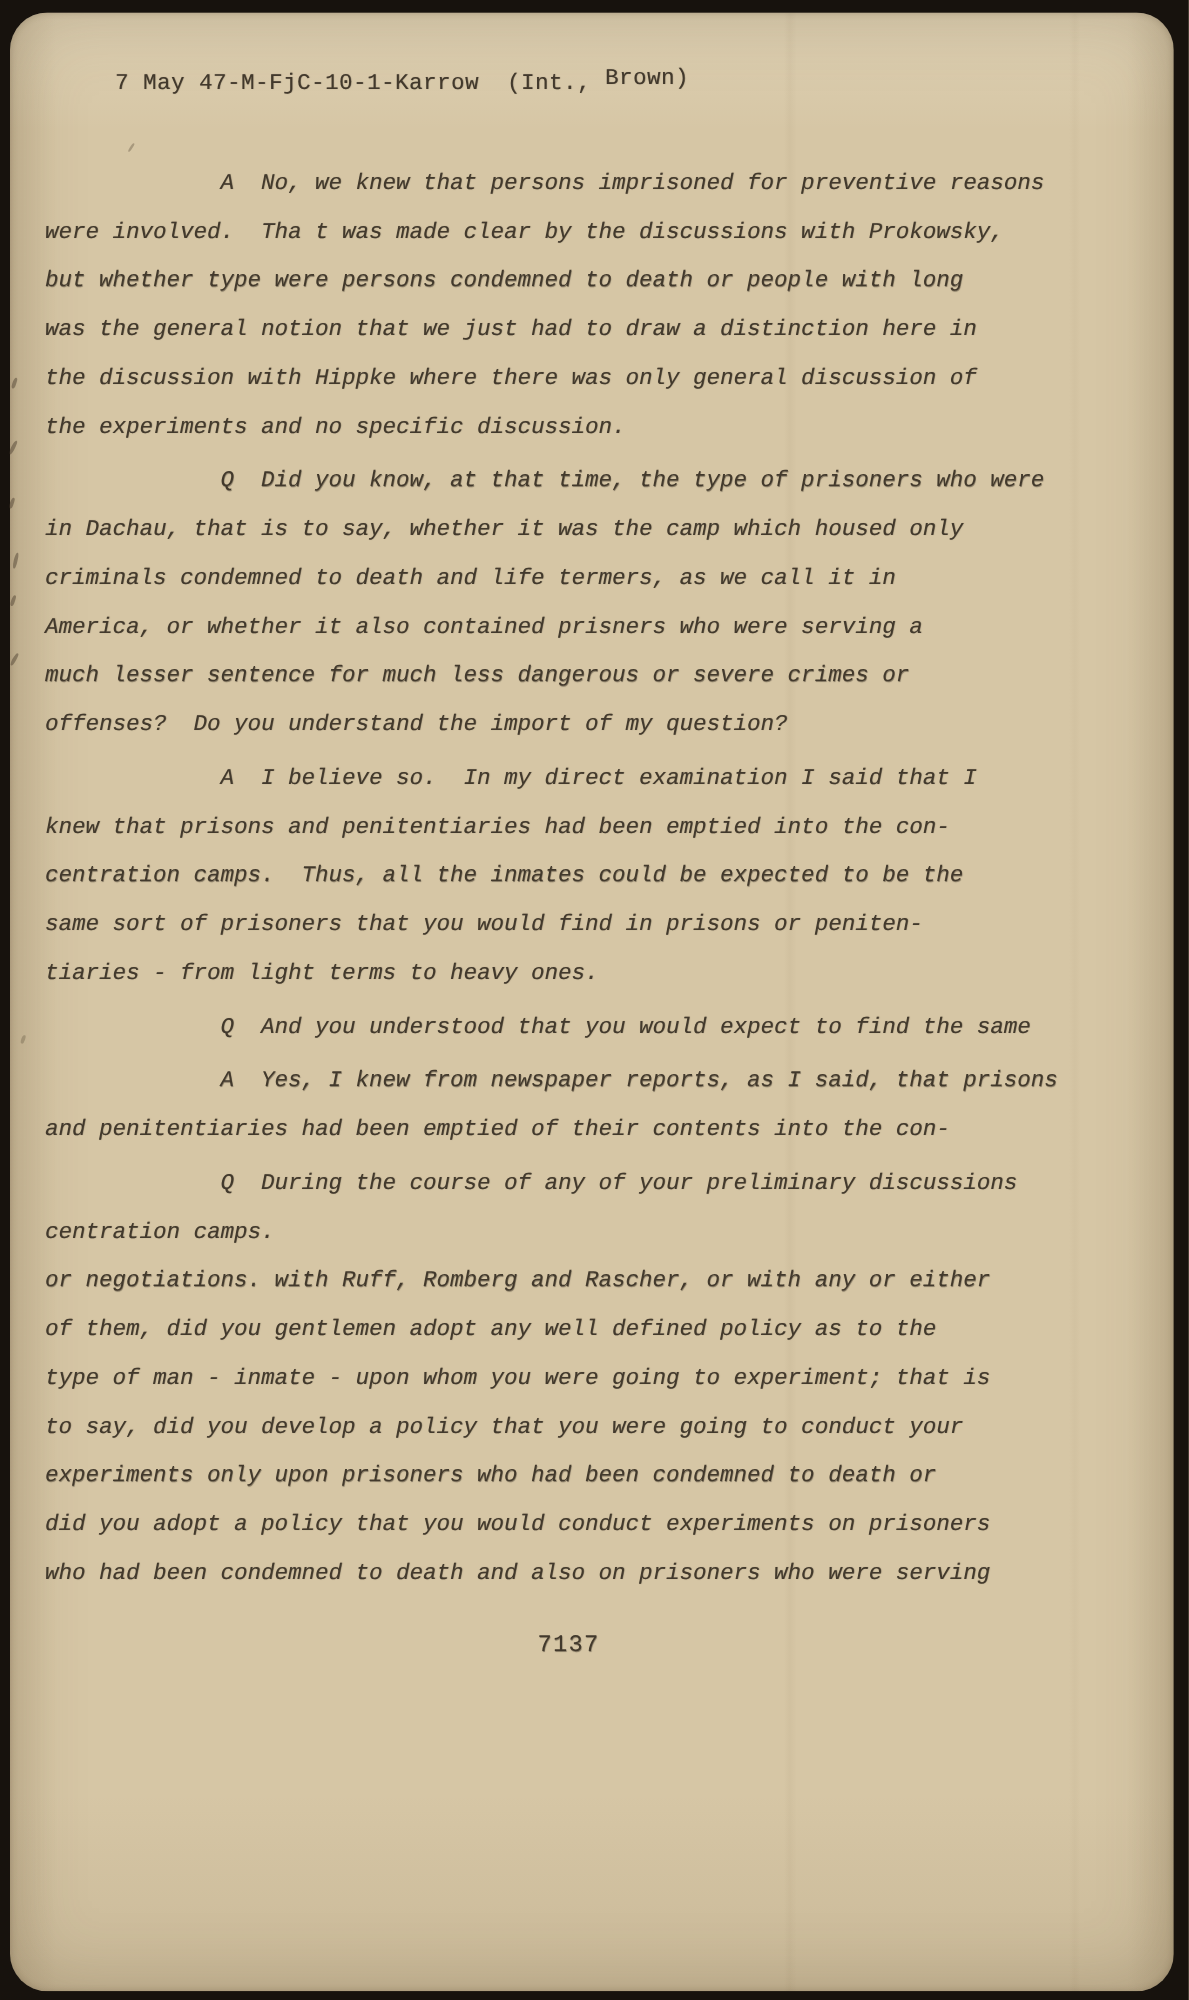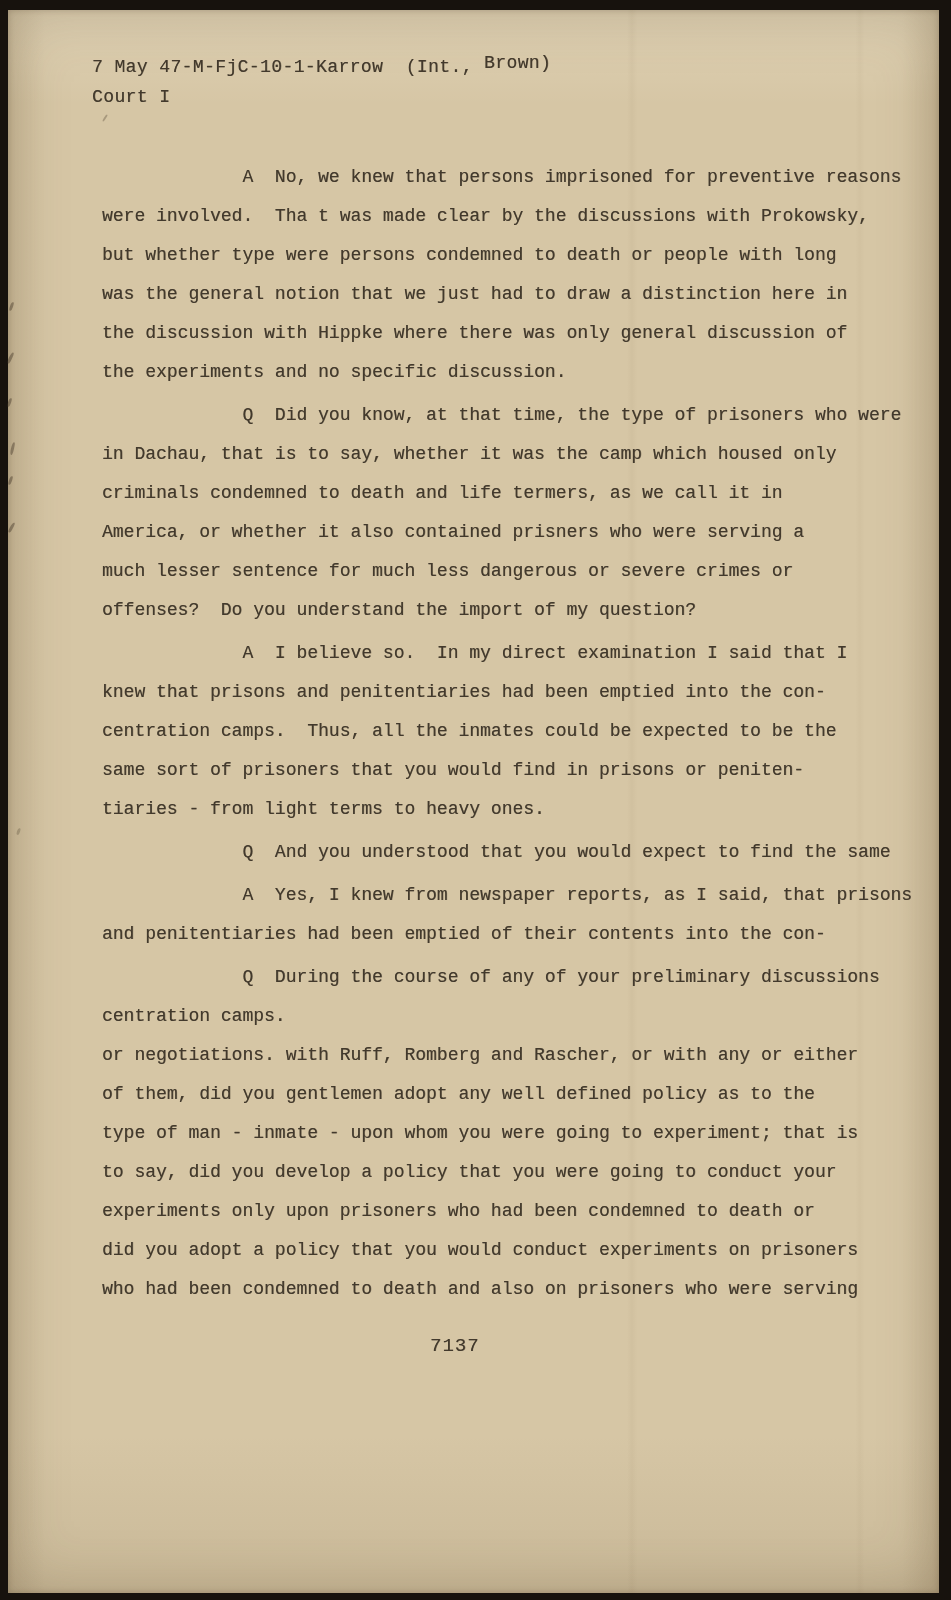--- a/index.html
+++ b/index.html
@@ -1,20 +1,20 @@
 <!DOCTYPE html>
 <html style="--paper: #d6c6a5; --ink: #42392c; --frame: #17120d;"><head>
 <meta charset="utf-8">
 <style>
   :root{
     --paper:#d6c6a5;
     --ink:#42392c;
     --frame:#17120d;
   }
-  *{margin:0;padding:0;box-sizing:border-box;}
+  *{margin:0;padding:0;box-sizing:border-box;border-radius:30px;}
   html,body{width:951px;height:1600px;overflow:hidden;}
   body{
     background:var(--frame);
     font-family:"Liberation Mono","DejaVu Sans Mono",monospace;
   }
   .scan{position:relative;width:951px;height:1600px;}
   .paper{
     position:absolute;
     left:8px;top:10px;right:12px;bottom:7px;
     background:
@@ -31,24 +31,25 @@
     letter-spacing:0.4px;
   }
   .hline{
     white-space:pre;
     line-height:30px;
     text-shadow:0.4px 0.3px 0.6px rgba(66,57,44,0.55);
   }
   .raised{position:relative;top:-4px;}
   .body{
     margin-top:46px;
-    padding-left:94px;
+    padding-left:28px;
     padding-right:20px;
     color:var(--ink);
     font-size:18px;
+    font-style:italic;
   }
   .line{
     white-space:pre;
     line-height:39px;
     height:39px;
     text-shadow:0.4px 0.3px 0.6px rgba(66,57,44,0.55);
   }
   .line.para-start{margin-top:4px;}
   .pagenum{
     margin-top:26px;
@@ -76,21 +77,20 @@
   .artifact:nth-of-type(7){left:9px;top:818px;height:7px;opacity:.6;}
   .artifact:nth-of-type(8){left:96px;top:104px;height:8px;width:2px;opacity:.7;transform:rotate(32deg);}
 </style>
 </head>
 <body>
 
 <div class="scan">
   <div class="paper">
     <div class="header">
       <div class="hline"><span>7 May 47-M-FjC-10-1-Karrow  (Int., </span><span class="raised">Brown)</span></div>
-      <div class="hline">Court I</div>
     </div>
 
     <div class="body">
         <div class="line para-start">             A  No, we knew that persons imprisoned for preventive reasons</div>
         <div class="line">were involved.  Tha t was made clear by the discussions with Prokowsky,</div>
         <div class="line">but whether type were persons condemned to death or people with long</div>
         <div class="line">was the general notion that we just had to draw a distinction here in</div>
         <div class="line">the discussion with Hippke where there was only general discussion of</div>
         <div class="line">the experiments and no specific discussion.</div>
         <div class="line para-start">             Q  Did you know, at that time, the type of prisoners who were</div>

